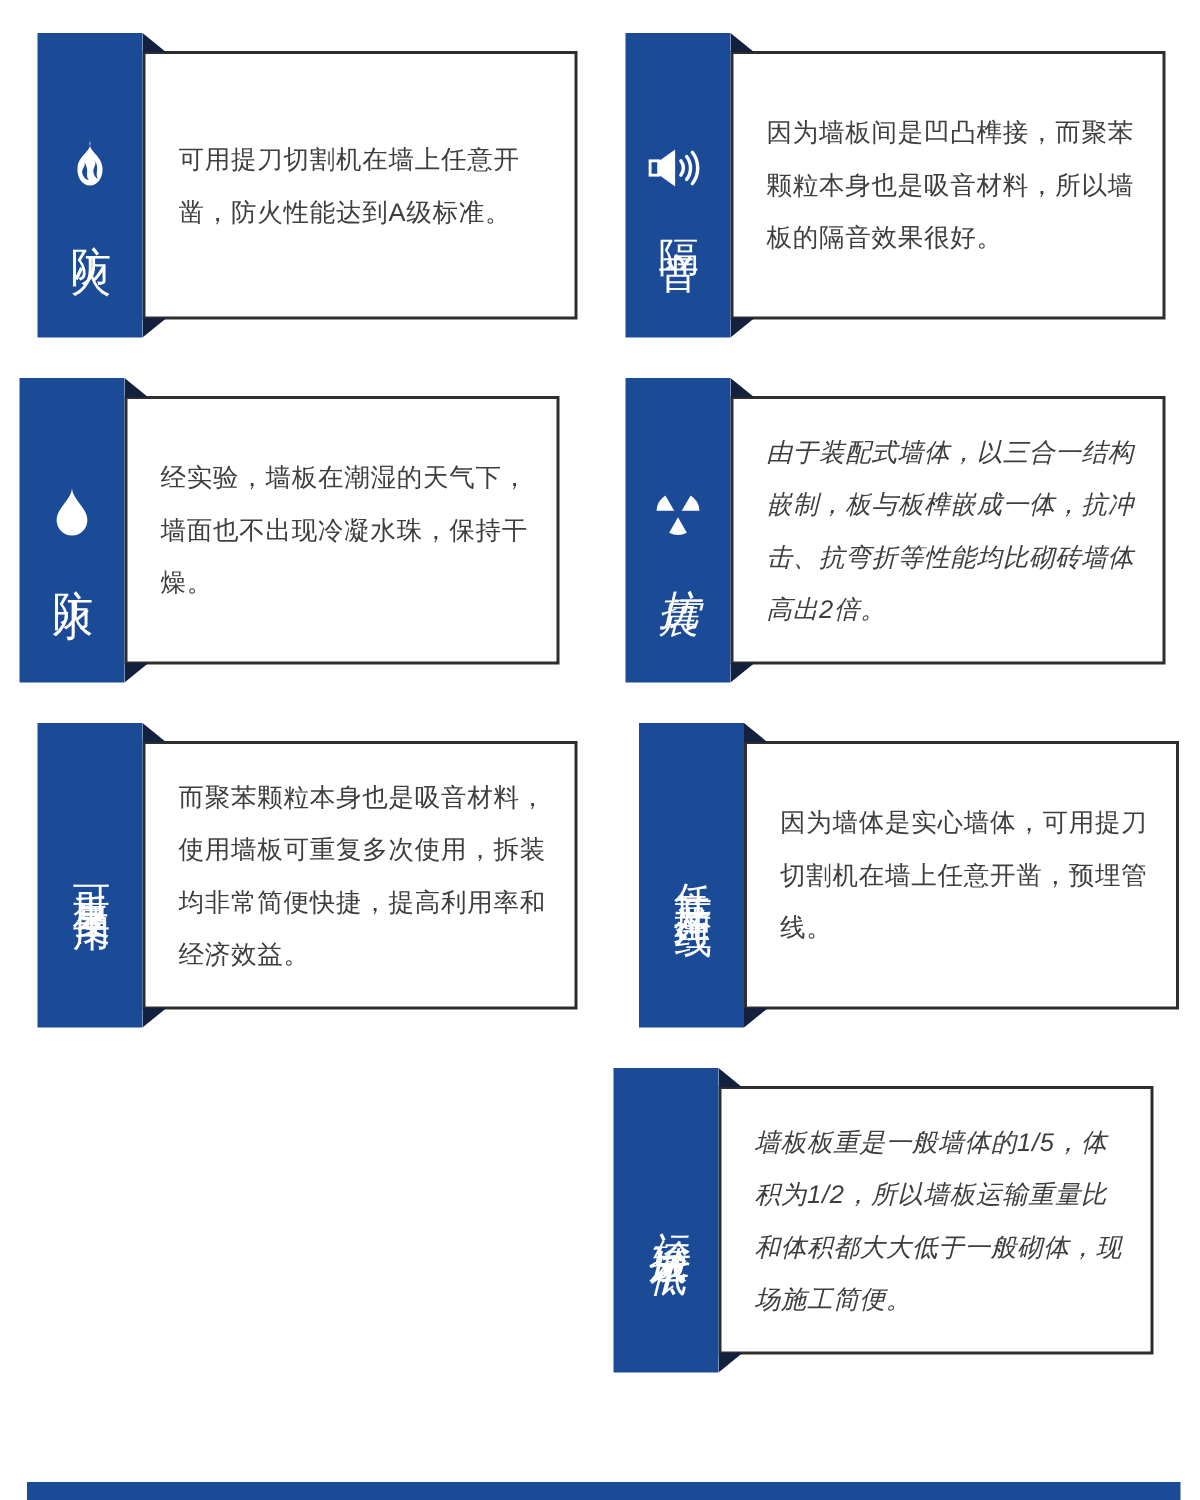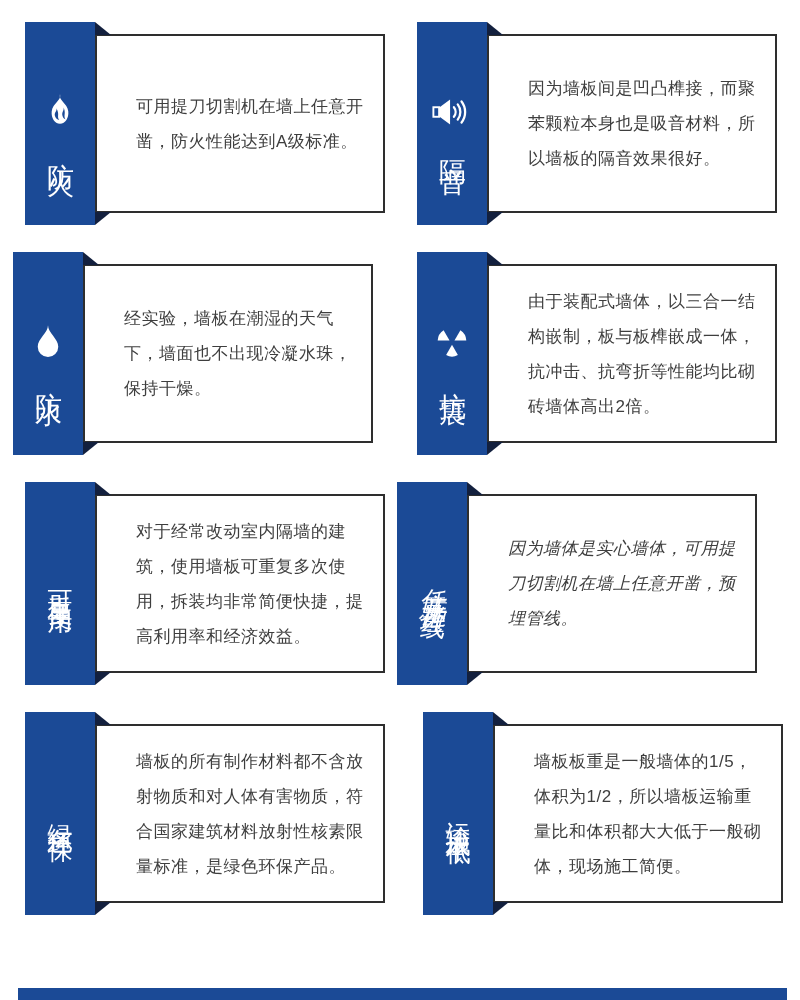--- a/index.html
+++ b/index.html
@@ -3,21 +3,21 @@
 <meta charset="utf-8">
 <style>
   html,body{margin:0;padding:0;background:#ffffff;}
   body{width:800px;height:1000px;font-family:"Liberation Sans",sans-serif;}
   .stage{position:relative;width:800px;height:1000px;overflow:hidden;background:#ffffff;}
 
   .card{position:absolute;width:360px;height:203px;}
 
   .box{position:absolute;left:70px;top:12px;width:290px;height:179px;
        background:#ffffff;border:2px solid #2e2e2e;box-sizing:border-box;
-       display:flex;align-items:center;z-index:1;padding-left:17px;}
+       display:flex;align-items:center;z-index:1;}
   .desc{margin:0;padding:0 18px 0 22px;font-size:17px;line-height:35px;
         letter-spacing:0.5px;color:#3e3e3e;font-weight:500;}
 
   .tab{position:absolute;left:0;top:0;width:70px;height:203px;background:#1b4a96;
        display:flex;flex-direction:column;align-items:center;justify-content:center;
        gap:10px;z-index:2;}
   .tab-label{writing-mode:vertical-rl;text-orientation:upright;color:#ffffff;
              font-size:27px;letter-spacing:7px;line-height:1;}
   .card.long .tab-label{font-size:25px;letter-spacing:5px;}
 
@@ -81,21 +81,21 @@
         <svg width="28" height="38" viewBox="0 0 30 40">
           <path fill="#fff" d="M15 2C15 10 4 16.5 4 25a11 11 0 0 0 22 0C26 16.5 15 10 15 2z"></path>
         </svg>
       </span>
       <span class="tab-label">防水</span>
     </div>
     <div class="fold fold-top"></div>
     <div class="fold fold-bottom"></div>
   </div>
 
-  <div class="card" style="left:417px;top:252px;">
+  <div class="card" style="left:417px;top:252px;font-style:italic;">
     <div class="box">
       <p class="desc">由于装配式墙体，以三合一结构嵌制，板与板榫嵌成一体，抗冲击、抗弯折等性能均比砌砖墙体高出2倍。</p>
     </div>
     <div class="tab">
       <span class="icon">
         <svg width="38" height="38" viewBox="0 0 40 40">
           <g fill="#fff">
             <path d="M20 17 L13.8 6.2 A13.5 13.5 0 0 1 26.2 6.2 Z" transform="rotate(-60 20 20)"></path>
             <path d="M20 17 L13.8 6.2 A13.5 13.5 0 0 1 26.2 6.2 Z" transform="rotate(60 20 20)"></path>
             <path d="M20 17 L13.8 6.2 A13.5 13.5 0 0 1 26.2 6.2 Z" transform="rotate(180 20 20)"></path>
@@ -103,52 +103,42 @@
         </svg>
       </span>
       <span class="tab-label">抗震</span>
     </div>
     <div class="fold fold-top"></div>
     <div class="fold fold-bottom"></div>
   </div>
 
   <div class="card long" style="left:25px;top:482px;">
     <div class="box">
-      <p class="desc">对于经常改动室内隔墙的建筑，使用墙板可重复多次使用，拆装均非常简便快捷，提高利用率和经济效益。</p>
+      <p class="desc">而聚苯颗粒本身也是吸音材料，使用墙板可重复多次使用，拆装均非常简便快捷，提高利用率和经济效益。</p>
     </div>
     <div class="tab">
       <span class="tab-label">可重复使用</span>
     </div>
     <div class="fold fold-top"></div>
     <div class="fold fold-bottom"></div>
   </div>
 
-  <div class="card long" style="left:397px;top:482px;font-style:italic;">
+  <div class="card long" style="left:426px;top:482px;">
     <div class="box">
       <p class="desc">因为墙体是实心墙体，可用提刀切割机在墙上任意开凿，预埋管线。</p>
     </div>
     <div class="tab">
       <span class="tab-label">任意开凿埋线</span>
     </div>
     <div class="fold fold-top"></div>
     <div class="fold fold-bottom"></div>
   </div>
 
-  <div class="card long" style="left:25px;top:712px;">
-    <div class="box">
-      <p class="desc">墙板的所有制作材料都不含放射物质和对人体有害物质，符合国家建筑材料放射性核素限量标准，是绿色环保产品。</p>
-    </div>
-    <div class="tab">
-      <span class="tab-label">绿色环保</span>
-    </div>
-    <div class="fold fold-top"></div>
-    <div class="fold fold-bottom"></div>
-  </div>
 
-  <div class="card long" style="left:423px;top:712px;">
+  <div class="card long" style="left:409px;top:712px;font-style:italic;">
     <div class="box">
       <p class="desc">墙板板重是一般墙体的1/5，体积为1/2，所以墙板运输重量比和体积都大大低于一般砌体，现场施工简便。</p>
     </div>
     <div class="tab">
       <span class="tab-label">运输成本低</span>
     </div>
     <div class="fold fold-top"></div>
     <div class="fold fold-bottom"></div>
   </div>
 

